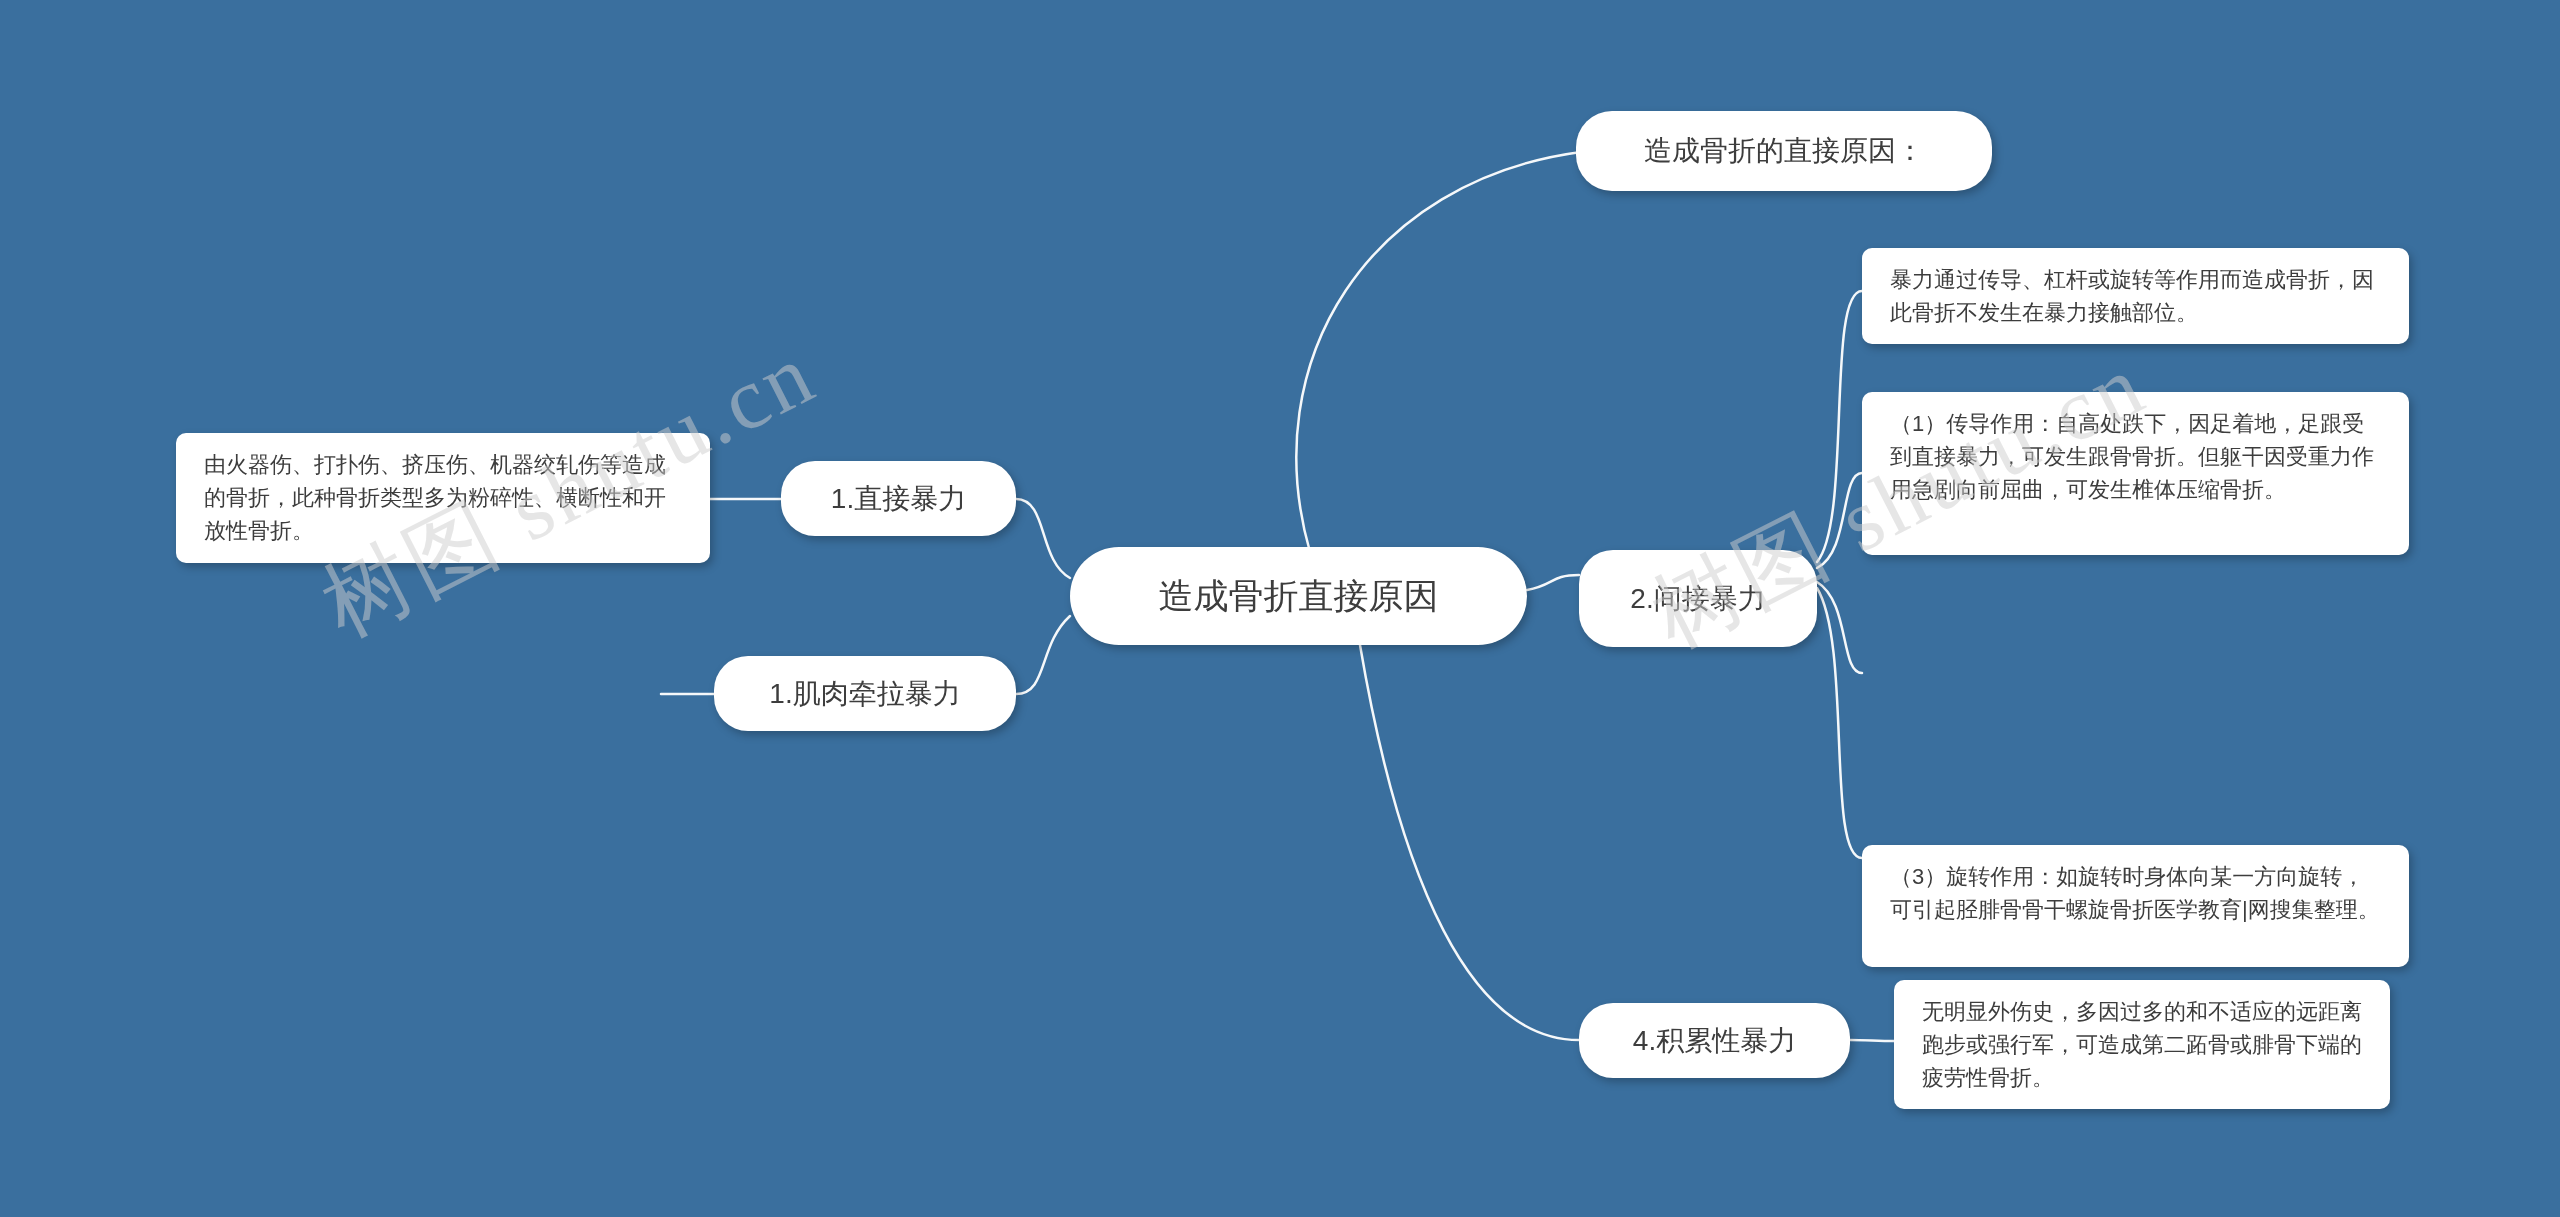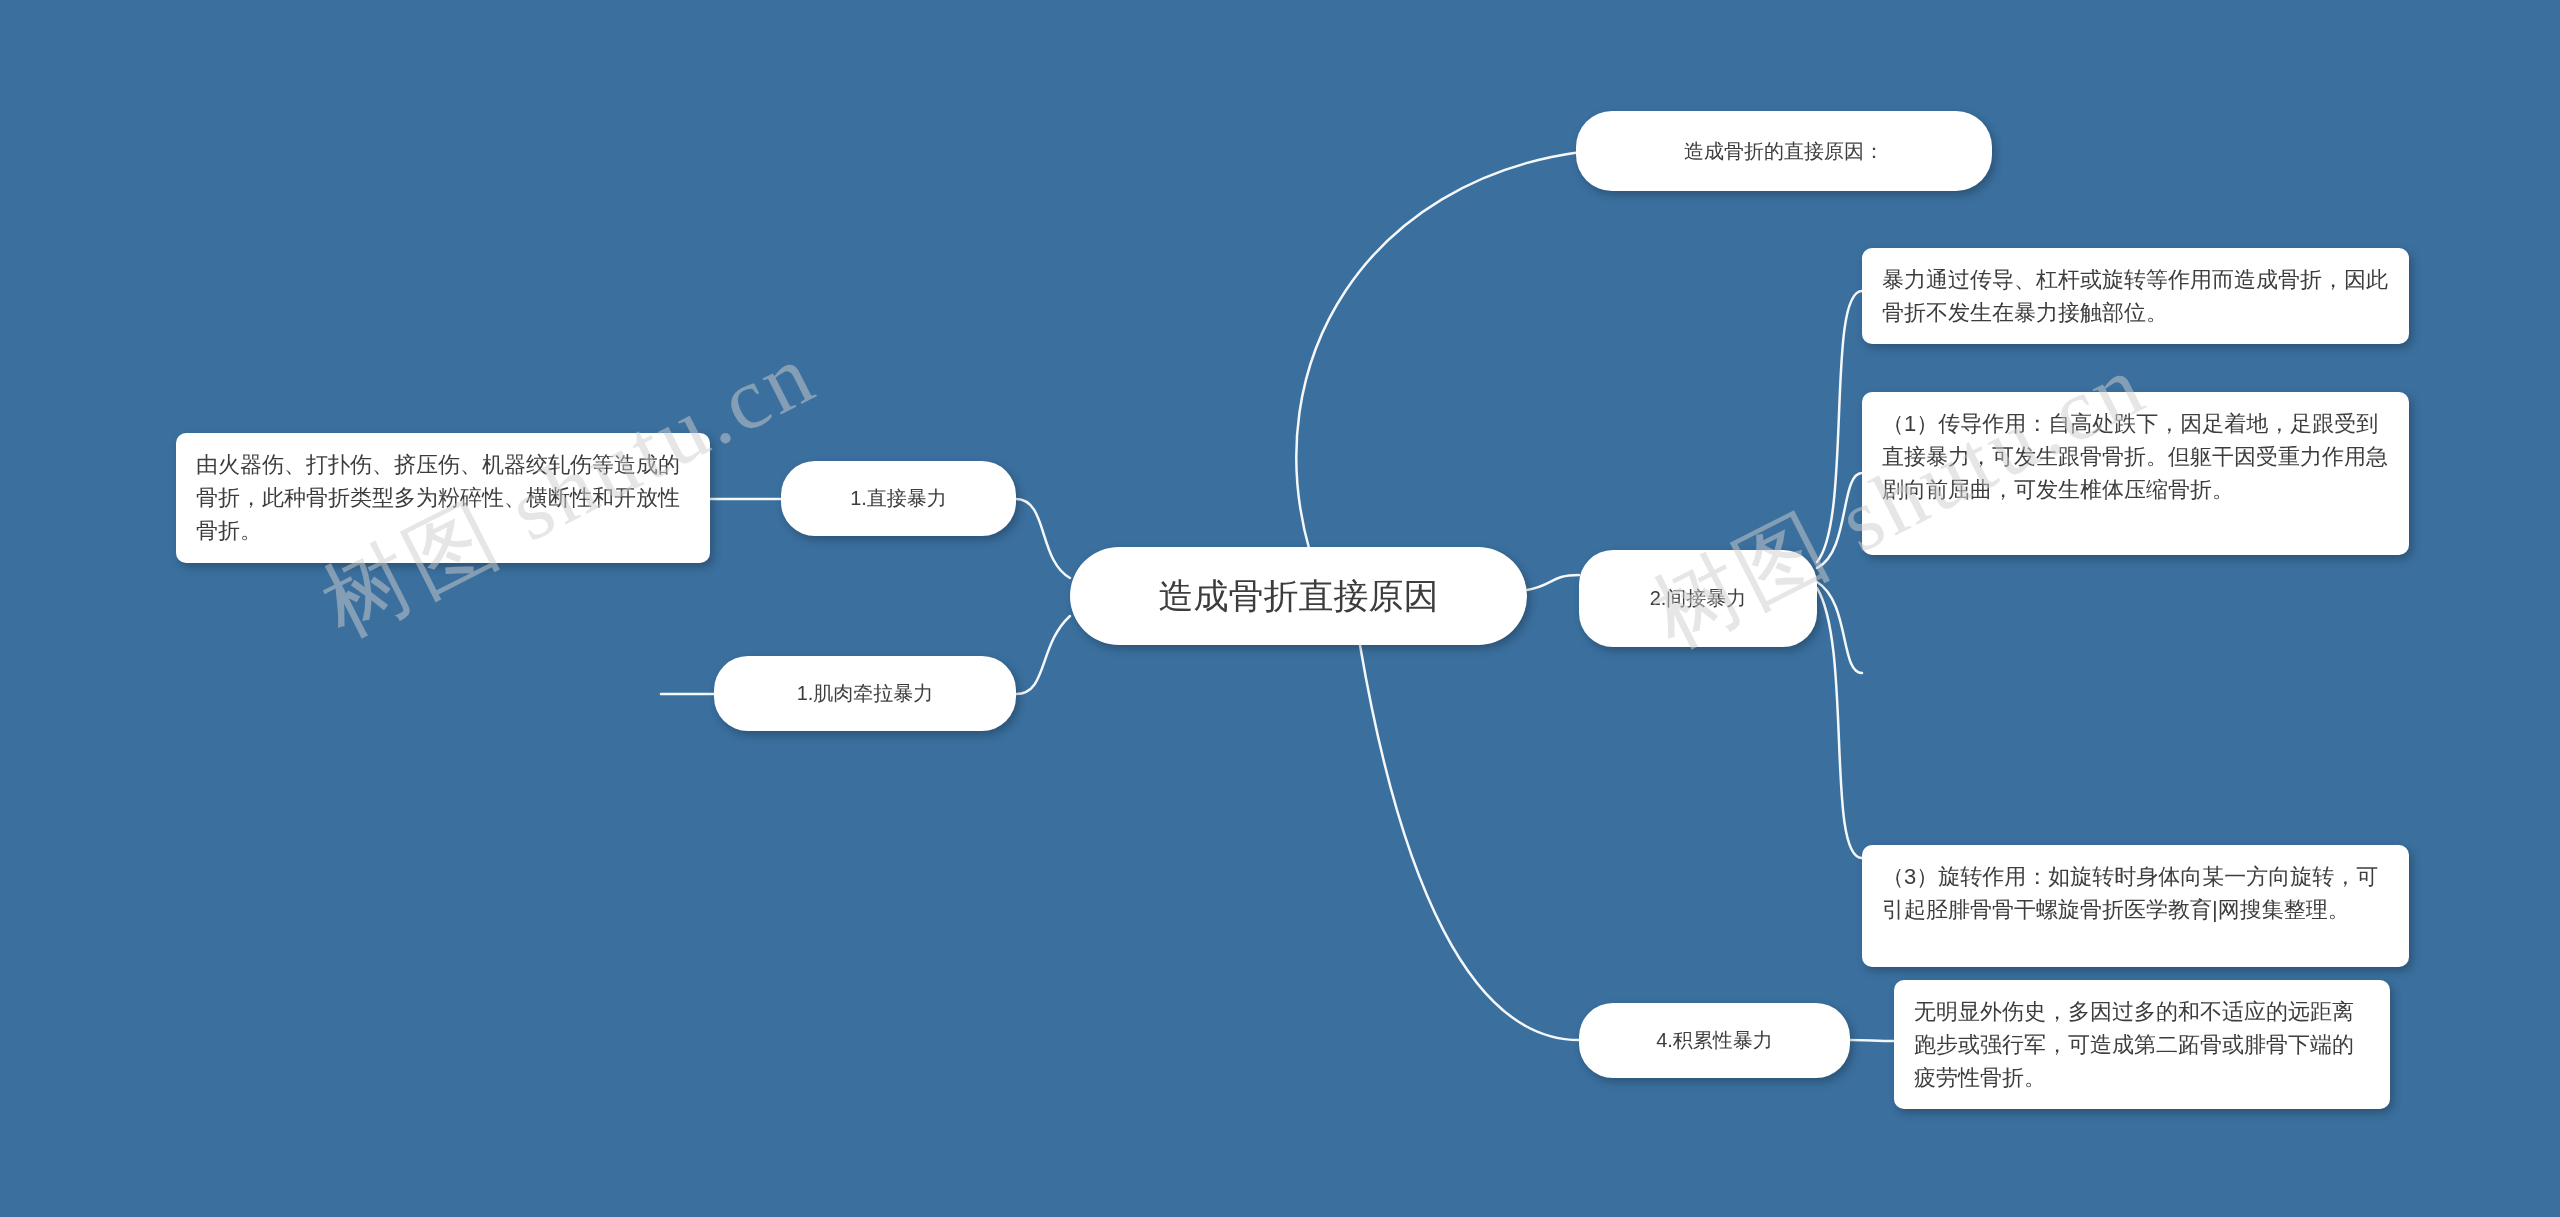--- a/index.html
+++ b/index.html
@@ -34,21 +34,21 @@
     background: #FFFFFF;
     color: #3D3D3D;
     z-index: 10;
     box-shadow: 3px 4px 9px rgba(0,0,0,0.25);
     box-sizing: border-box;
   }
   .label-node {
     display: flex;
     align-items: center;
     justify-content: center;
-    font-size: 20px;
+    font-size: 28px;
     border-radius: 34px;
     padding: 0 26px;
     white-space: nowrap;
   }
   .central {
     left: 1070px; top: 547px; width: 457px; height: 98px;
     font-size: 35px;
     border-radius: 49px;
   }
   .top-note {
@@ -56,21 +56,21 @@
     border-radius: 36px;
   }
   .n1 { left: 781px;  top: 461px; width: 235px; height: 75px; }
   .n2 { left: 1579px; top: 550px; width: 238px; height: 97px; }
   .n3 { left: 714px;  top: 656px; width: 302px; height: 75px; }
   .n4 { left: 1579px; top: 1003px; width: 271px; height: 75px; }
   .detail {
     font-size: 22px;
     line-height: 1.5;
     border-radius: 10px;
-    padding: 15px 20px;
+    padding: 15px 28px;
     text-align: left;
   }
   .d1  { left: 176px;  top: 433px; width: 534px; min-height: 130px; }
   .d3  { left: 106px;  top: 617px; width: 555px; min-height: 155px; }
   .d2a { left: 1862px; top: 248px; width: 547px; min-height: 87px; }
   .d2b { left: 1862px; top: 392px; width: 547px; min-height: 163px; }
   .d2c { left: 1862px; top: 612px; width: 547px; min-height: 122px; }
   .d2d { left: 1862px; top: 797px; width: 547px; min-height: 122px; margin-top: 48px; }
   .d4  { left: 1894px; top: 980px;  width: 496px; min-height: 122px; }
   .watermark {

